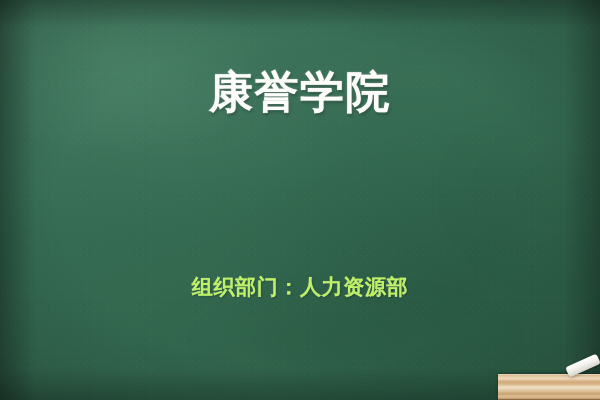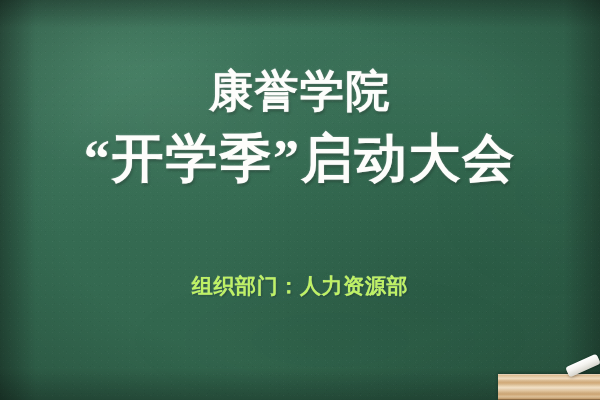--- a/index.html
+++ b/index.html
@@ -5,21 +5,21 @@
   html, body {
     margin: 0;
     padding: 0;
     background: #1d3a2c;
   }
   #slide {
     position: relative;
     width: 600px;
     height: 400px;
     overflow: hidden;
-    font-family: Liberation Serif, serif;
+    font-family: Liberation Sans, sans-serif;
     
     background-color: #356b52;
     user-select: none;
   }
 
   
   .board-base {
     position: absolute;
     inset: 0;
     background:
@@ -166,20 +166,19 @@
 
 <div id="slide">
 
   <div class="board-base"></div>
   <div class="board-texture"></div>
   <div class="board-smudge"></div>
   <div class="board-vignette"></div>
 
   <div class="content">
     <div class="title-line" id="title-line-1">康誉学院</div>
-    <div class="title-line" id="title-line-2">“开学季”启动大会</div>
     <div id="subtitle">组织部门：人力资源部</div>
   </div>
 
   <div id="chalk-ledge"></div>
   <div id="chalk-stick"></div>
 
 </div>
 
 </body></html>

